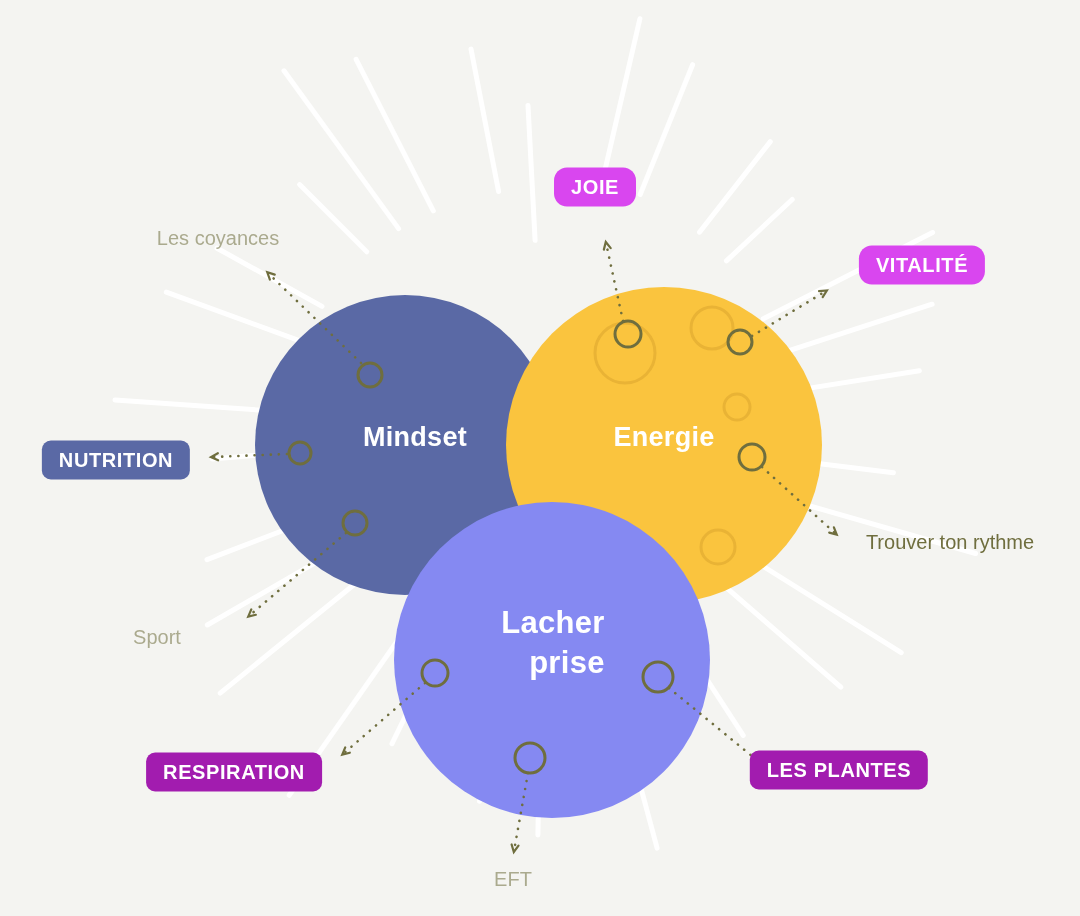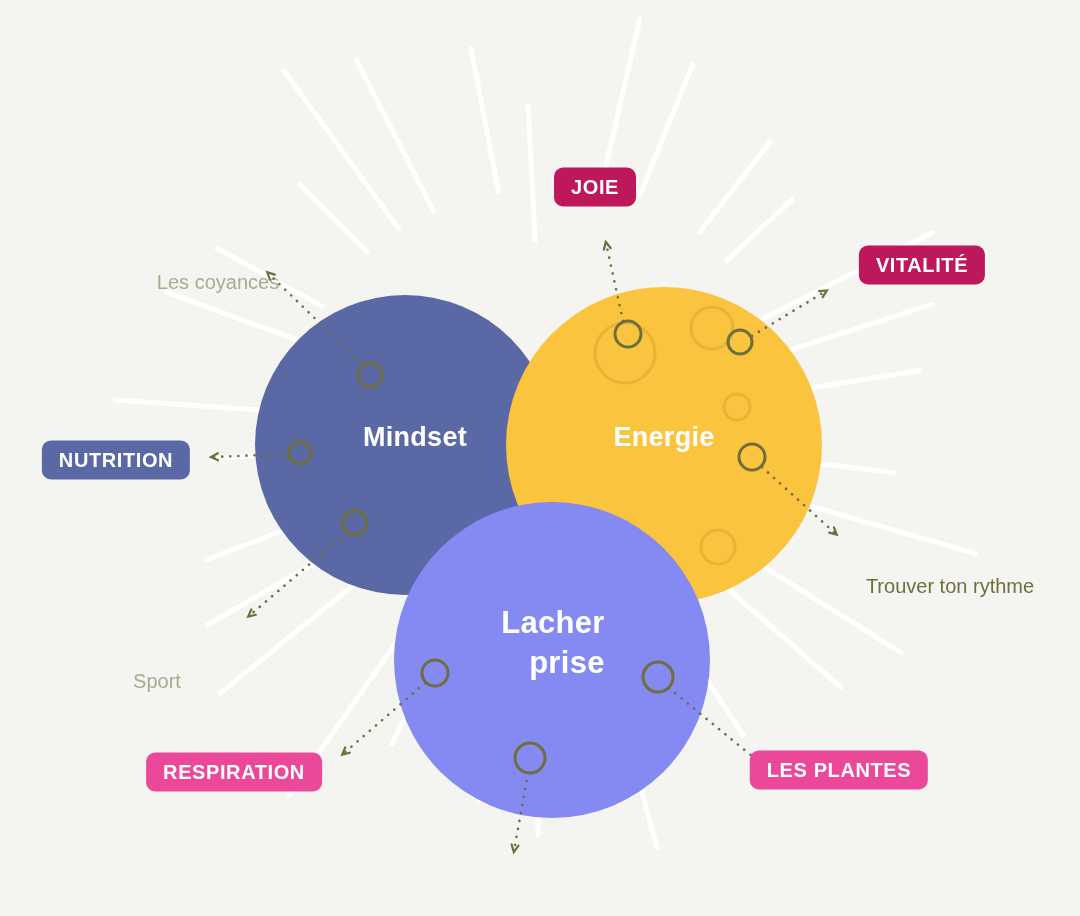--- a/index.html
+++ b/index.html
@@ -15,26 +15,26 @@
     position:absolute;transform:translate(-50%,-50%);
     color:#ffffff;font-weight:700;font-size:27px;letter-spacing:.3px;
     text-align:right;white-space:nowrap;
   }
   .circle-title.lacher{font-size:31px;line-height:1.3;}
   .badge{
     position:absolute;transform:translate(-50%,-50%);
     color:#ffffff;font-weight:700;font-size:20px;letter-spacing:.6px;
     padding:8px 17px;border-radius:9px;white-space:nowrap;
   }
-  .badge-yellow{background:#be185d;}
+  .badge-yellow{background:#d946ef;border-radius:13px;}
   .badge-blue{background:#5a69a5;text-align:right;}
-  .badge-purple{background:#ec4899;}
+  .badge-purple{background:#a21caf;}
   .olive-label{
     position:absolute;transform:translate(-50%,-50%);
-    color:#6f6e3e;font-size:20px;font-weight:500;white-space:nowrap;margin-top:44px;
+    color:#6f6e3e;font-size:20px;font-weight:500;white-space:nowrap;
   }
   .olive-label.faded{opacity:.55;}
 </style>
 </head>
 <body>
 
 <div class="canvas">
 
   <svg width="1080" height="916" viewBox="0 0 1080 916">
     <defs>

